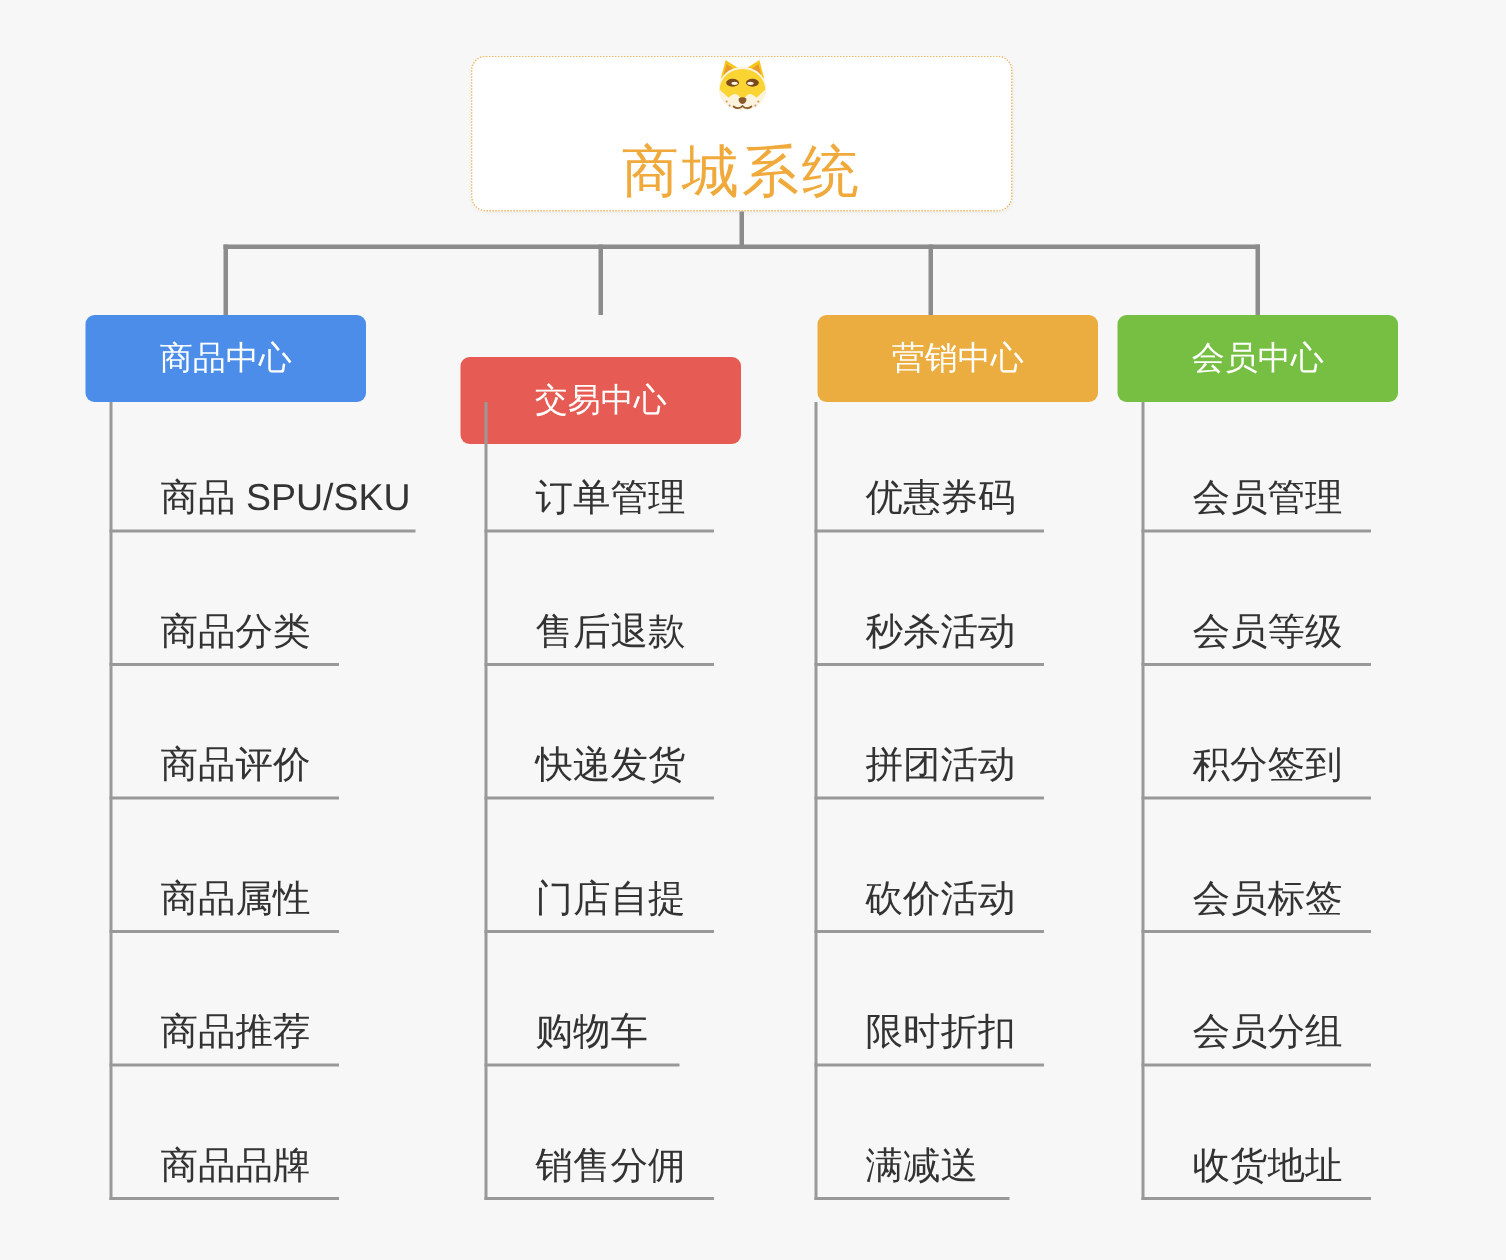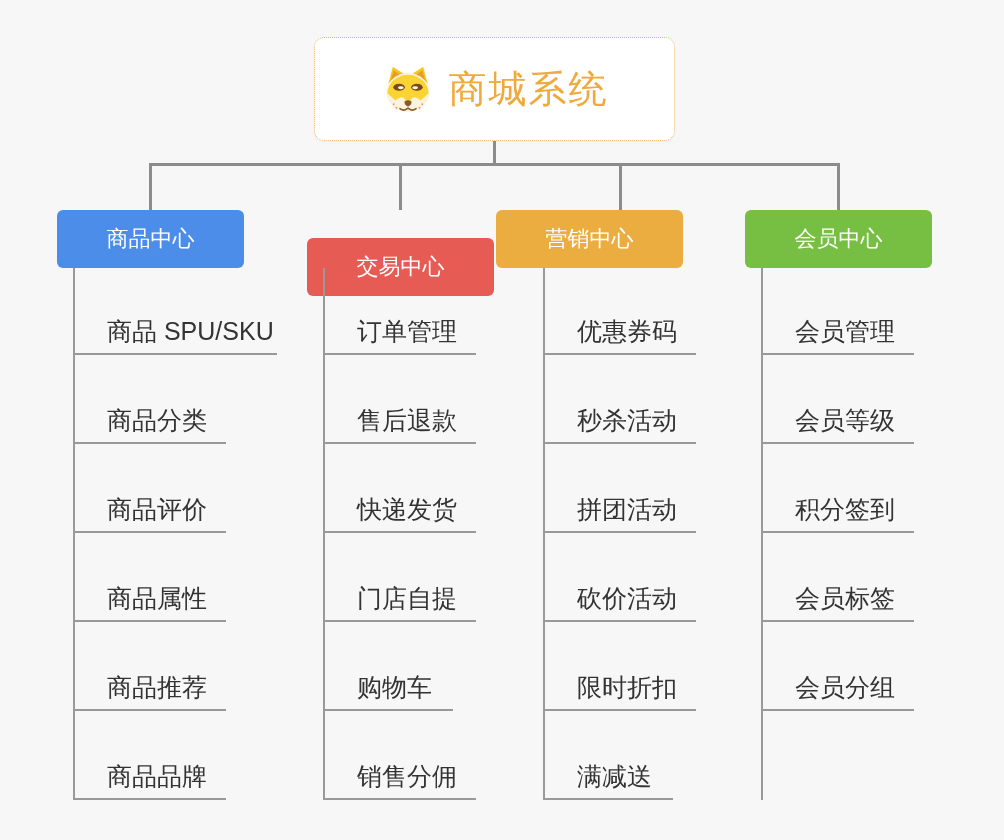--- a/index.html
+++ b/index.html
@@ -10,20 +10,21 @@
   }
   .canvas{position:absolute;inset:0;}
 
   
   .root-node{
     position:absolute;left:314px;top:37px;width:361px;height:104px;
     background:#ffffff;border:1px dotted #efb765;border-radius:10px;
     display:flex;align-items:center;justify-content:center;gap:14px;
     box-shadow:0 1px 3px rgba(0,0,0,0.04);
     box-sizing:border-box;
+    flex-direction:column;
   }
   .root-title{
     font-size:38px;color:#f0a93b;letter-spacing:2px;white-space:nowrap;
   }
   .dog{width:54px;height:50px;display:block;}
 
   
   .conn{position:absolute;background:#8c8c8c;}
   .root-stem{left:493px;top:141px;width:3px;height:23px;}
   .hbar{left:149px;top:163px;width:691px;height:3px;}
@@ -34,21 +35,21 @@
   .stem-3{left:837px;}
 
   
   .branch{
     position:absolute;top:210px;width:187px;height:58px;border-radius:6px;
     color:#ffffff;font-size:22px;display:flex;align-items:center;justify-content:center;
     white-space:nowrap;cursor:default;
   }
   .branch-0{left:57px;background:#4b8de8;}
   .branch-1{left:307px;background:#e65c54;}
-  .branch-2{left:496px;background:#ebad3f;text-align:center;}
+  .branch-2{left:545px;background:#ebad3f;text-align:center;}
   .branch-3{left:745px;background:#76bf43;}
 
   
   .vline{position:absolute;top:268px;height:532px;width:2px;background:#999999;}
   .vline-0{left:73px;}
   .vline-1{left:323px;}
   .vline-2{left:543px;}
   .vline-3{left:761px;}
 
   
@@ -135,14 +136,15 @@
   <div class="leaf col-2 row-2">拼团活动</div>
   <div class="leaf col-2 row-3">砍价活动</div>
   <div class="leaf col-2 row-4">限时折扣</div>
   <div class="leaf col-2 row-5 w-sm">满减送</div>
 
   <div class="leaf col-3 row-0">会员管理</div>
   <div class="leaf col-3 row-1">会员等级</div>
   <div class="leaf col-3 row-2">积分签到</div>
   <div class="leaf col-3 row-3">会员标签</div>
   <div class="leaf col-3 row-4">会员分组</div>
+  <div class="leaf col-3 row-5">收货地址</div>
 
 </div>
 
 </body></html>

